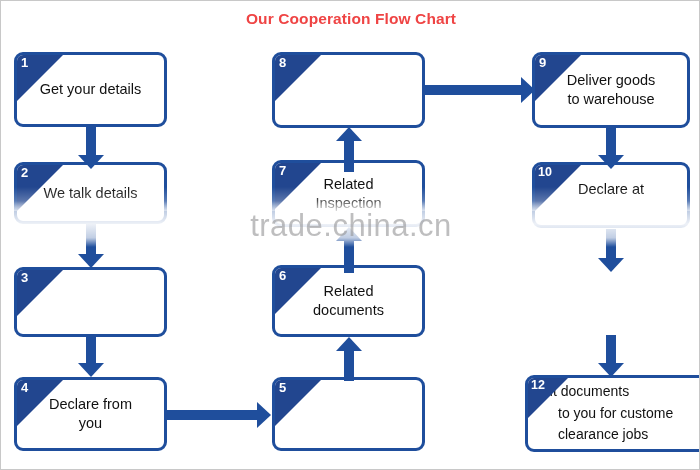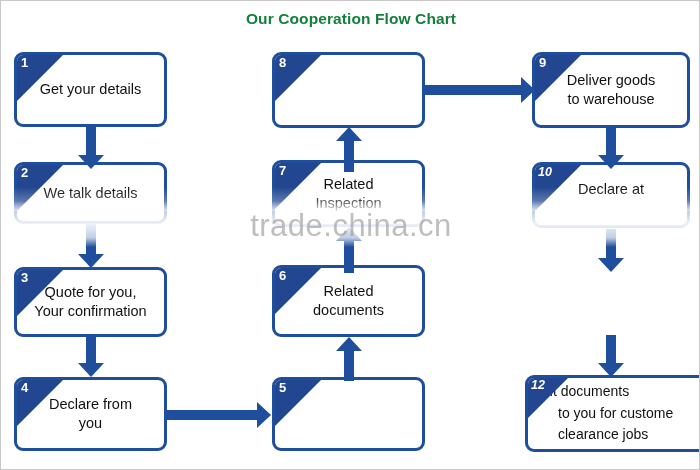--- a/index.html
+++ b/index.html
@@ -20,21 +20,21 @@
     overflow: hidden;
   }
   #chart-title {
     position: absolute;
     left: 0;
     top: 9px;
     width: 700px;
     text-align: center;
     font-size: 15.5px;
     font-weight: bold;
-    color: #15803d;
+    color: #ef4444;
     letter-spacing: 0.1px;
   }
 
   
   .node {
     position: absolute;
     box-sizing: border-box;
     background: #ffffff;
     border: 3px solid #1f4e9c;
     border-radius: 9px;
@@ -84,21 +84,21 @@
   .badge .num {
     position: absolute;
     left: 4px;
     top: 1px;
     color: #ffffff;
     font-size: 13px;
     font-weight: bold;
     font-family: "Liberation Sans", sans-serif;
     line-height: 1;
   }
-  .badge.wide .num { left: 3px; font-size: 12.5px; font-style: italic; }
+  .badge.wide .num { left: 3px; font-size: 12.5px; }
 
   
   .conn { position: absolute; z-index: 1; }
   .conn .shaft {
     position: absolute;
     background: #1f4e9c;
   }
   .conn .head {
     position: absolute;
     width: 0;
@@ -193,22 +193,20 @@
   <div class="conn arrow-down" style="left:76px; top:222px; width:28px; height:48px;">
     <div class="shaft" style="left:9px; top:0; width:10px; height:35px;"></div>
     <div class="head" style="left:1px; top:31px;"></div>
   </div>
 
   <div class="node" style="left:13px; top:266px; width:153px; height:70px;">
     <div class="badge">
       <div class="tri"></div>
       <div class="num">3</div>
     </div>
-    <div class="label">Quote for you,
-Your confirmation</div>
   </div>
 
   <div class="conn arrow-down" style="left:76px; top:334px; width:28px; height:46px;">
     <div class="shaft" style="left:9px; top:0; width:10px; height:32px;"></div>
     <div class="head" style="left:1px; top:28px;"></div>
   </div>
 
   <div class="node" style="left:13px; top:376px; width:153px; height:74px;">
     <div class="badge">
       <div class="tri"></div>

